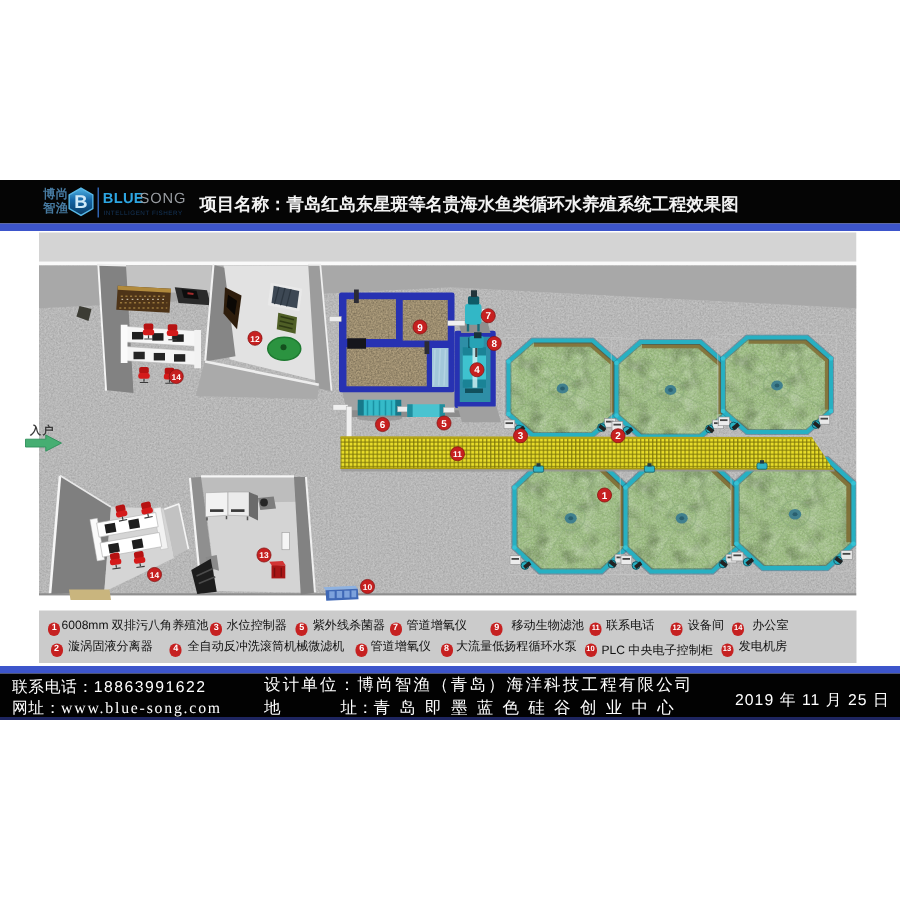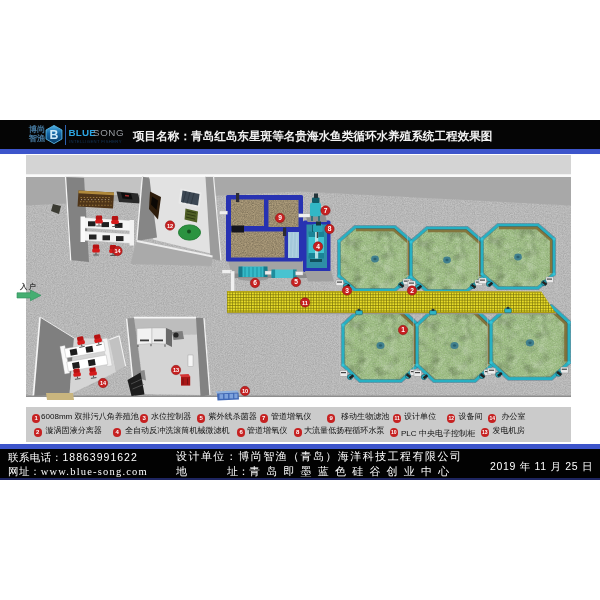--- a/index.html
+++ b/index.html
@@ -484,21 +484,21 @@
   <div class="leg" style="left:41px;top:412.3px;">6008mm 双排污八角养殖池</div>
   <div class="leg" style="left:140px;top:412.3px;"><span class="lb">3</span></div>
   <div class="leg" style="left:151px;top:412.3px;">水位控制器</div>
   <div class="leg" style="left:197px;top:412.3px;"><span class="lb">5</span></div>
   <div class="leg" style="left:208.5px;top:412.3px;">紫外线杀菌器</div>
   <div class="leg" style="left:259.5px;top:412.3px;"><span class="lb">7</span></div>
   <div class="leg" style="left:271px;top:412.3px;">管道增氧仪</div>
   <div class="leg" style="left:327px;top:412.3px;"><span class="lb">9</span></div>
   <div class="leg" style="left:341px;top:412.3px;">移动生物滤池</div>
   <div class="leg" style="left:393px;top:412.3px;"><span class="lb" style="font-size:5px;">11</span></div>
-  <div class="leg" style="left:404px;top:412.3px;">设计单位</div>
+  <div class="leg" style="left:404px;top:412.3px;">联系电话</div>
   <div class="leg" style="left:447px;top:412.3px;"><span class="lb" style="font-size:5px;">12</span></div>
   <div class="leg" style="left:458.5px;top:412.3px;">设备间</div>
   <div class="leg" style="left:488px;top:412.3px;"><span class="lb" style="font-size:5px;">14</span></div>
   <div class="leg" style="left:501.5px;top:412.3px;">办公室</div>
 
   <div class="leg" style="left:33.5px;top:426.3px;"><span class="lb">2</span></div>
   <div class="leg" style="left:45.5px;top:426.3px;">漩涡固液分离器</div>
   <div class="leg" style="left:113px;top:426.3px;"><span class="lb">4</span></div>
   <div class="leg" style="left:125px;top:426.3px;font-family:Liberation Serif, serif;">全自动反冲洗滚筒机械微滤机</div>
   <div class="leg" style="left:237px;top:426.3px;"><span class="lb">6</span></div>

